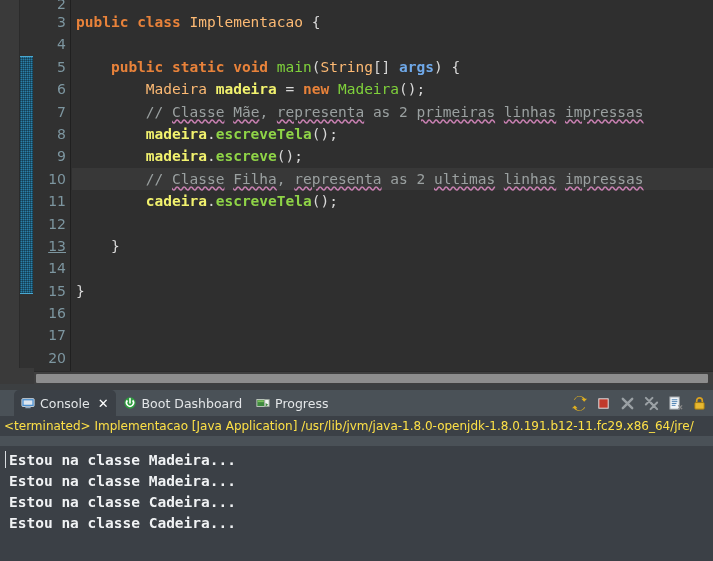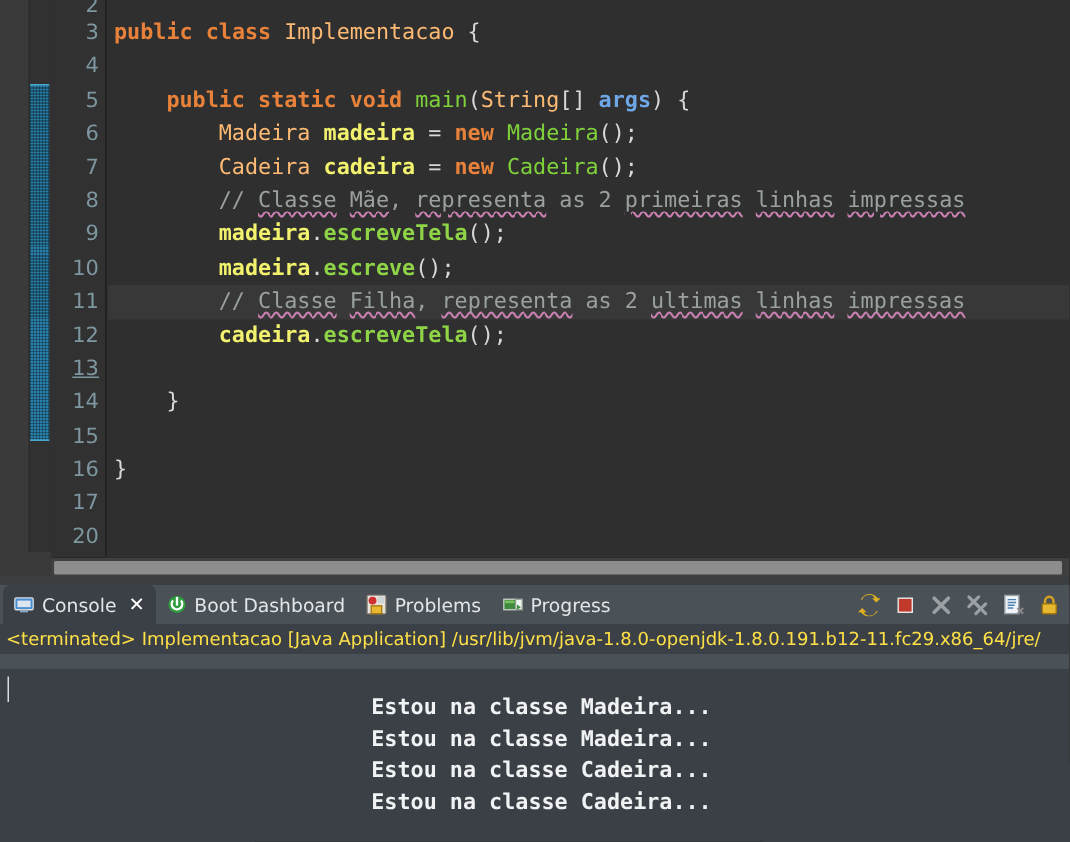--- a/index.html
+++ b/index.html
@@ -78,21 +78,21 @@
     background:#8d8d8d; border-radius:1px;
   }
 
   
   .panel {
     position:absolute; left:0; top:390px; width:713px; height:171px;
     background:#4a5157;
   }
   .tabbar {
     position:relative; height:26px; background:#4a5157;
-    display:flex; align-items:flex-end; padding-left:2px;
+    display:flex; align-items:flex-end; padding-left:14px;
   }
   .tab {
     display:flex; align-items:center; gap:5px;
     height:26px; padding:0 7px;
     font-family:"DejaVu Sans", sans-serif; font-size:12.5px;
     color:#e3e6e8; white-space:nowrap;
   }
   .tab.active {
     background:#3b4046;
     border-top-left-radius:5px; border-top-right-radius:5px;
@@ -109,21 +109,21 @@
   .tl-ic { width:15px; height:15px; display:block; }
 
   .term-line {
     height:20px; line-height:20px;
     background:#3b4046; color:#fde047;
     font-family:"DejaVu Sans", sans-serif; font-size:12px;
     padding-left:4px; white-space:nowrap; overflow:hidden;
   }
   .console-out {
     position:absolute; left:0; top:56px; width:713px; height:115px;
-    background:#3b4046; padding:16px 0 0 6px;text-align:center;
+    background:#3b4046; padding:4px 0 0 6px;
   }
   .caret {
     position:absolute; left:5px; top:5px; width:1px; height:17px; background:#d8dcdf;
   }
   .out-line {
     height:21px; line-height:21px;
     color:#f0f2f4; font-family:"DejaVu Sans Mono", monospace;
     font-size:14.5px; font-weight:bold; white-space:pre; padding-left:3px;
   }
 </style>
@@ -162,21 +162,20 @@
         </div>
     </div>
 
     <div class="code-area">
       <div style="height:11px;"></div>
       <div id="code-lines">
           <div class="cline"><span class="k">public</span><span class="pun"> </span><span class="k">class</span><span class="pun"> </span><span class="typ">Implementacao</span><span class="pun"> {</span></div>
           <div class="cline">&nbsp;</div>
           <div class="cline"><span class="pun">    </span><span class="k">public</span><span class="pun"> </span><span class="k">static</span><span class="pun"> </span><span class="k">void</span><span class="pun"> </span><span class="ctor">main</span><span class="pun">(</span><span class="typ">String</span><span class="pun">[] </span><span class="prm">args</span><span class="pun">) {</span></div>
           <div class="cline"><span class="pun">        </span><span class="typ">Madeira</span><span class="pun"> </span><span class="var">madeira</span><span class="pun"> = </span><span class="k">new</span><span class="pun"> </span><span class="ctor">Madeira</span><span class="pun">();</span></div>
-          <div class="cline"><span class="pun">        </span><span class="typ">Cadeira</span><span class="pun"> </span><span class="var">cadeira</span><span class="pun"> = </span><span class="k">new</span><span class="pun"> </span><span class="ctor">Cadeira</span><span class="pun">();</span></div>
           <div class="cline"><span class="pun">        </span><span class="cmt">// </span><span class="cmt sp">Classe</span><span class="cmt"> </span><span class="cmt sp">Mãe</span><span class="cmt">, </span><span class="cmt sp">representa</span><span class="cmt"> as 2 </span><span class="cmt sp">primeiras</span><span class="cmt"> </span><span class="cmt sp">linhas</span><span class="cmt"> </span><span class="cmt sp">impressas</span></div>
           <div class="cline"><span class="pun">        </span><span class="var">madeira</span><span class="pun">.</span><span class="mth">escreveTela</span><span class="pun">();</span></div>
           <div class="cline"><span class="pun">        </span><span class="var">madeira</span><span class="pun">.</span><span class="mth">escreve</span><span class="pun">();</span></div>
           <div class="cline current"><span class="pun">        </span><span class="cmt">// </span><span class="cmt sp">Classe</span><span class="cmt"> </span><span class="cmt sp">Filha</span><span class="cmt">, </span><span class="cmt sp">representa</span><span class="cmt"> as 2 </span><span class="cmt sp">ultimas</span><span class="cmt"> </span><span class="cmt sp">linhas</span><span class="cmt"> </span><span class="cmt sp">impressas</span></div>
           <div class="cline"><span class="pun">        </span><span class="var">cadeira</span><span class="pun">.</span><span class="mth">escreveTela</span><span class="pun">();</span></div>
           <div class="cline">&nbsp;</div>
           <div class="cline"><span class="pun">    }</span></div>
           <div class="cline">&nbsp;</div>
           <div class="cline"><span class="pun">}</span></div>
           <div class="cline">&nbsp;</div>
@@ -205,29 +204,20 @@
           <div class="tab">
             <span class="tb-icon"><svg viewBox="0 0 16 16">
                 <circle cx="8" cy="8" r="6.5" fill="#2e9e3e"></circle>
                 <path d="M8 3v5" stroke="#fff" stroke-width="1.8" stroke-linecap="round"></path>
                 <path d="M5 5a4 4 0 1 0 6 0" stroke="#fff" stroke-width="1.8" fill="none"></path>
               </svg></span>
             <span>Boot Dashboard</span>
           </div>
           <div class="tab">
             <span class="tb-icon"><svg viewBox="0 0 16 16">
-                <rect x="1" y="1" width="14" height="14" rx="1" fill="#e8e4dc" stroke="#9a9488"></rect>
-                <circle cx="5" cy="5" r="3" fill="#d03030"></circle>
-                <rect x="4" y="9" width="8" height="6" fill="#e8b830" stroke="#a07810"></rect>
-                <rect x="9" y="2" width="5" height="5" fill="#cfd4d8"></rect>
-              </svg></span>
-            <span>Problems</span>
-          </div>
-          <div class="tab">
-            <span class="tb-icon"><svg viewBox="0 0 16 16">
                 <rect x="1" y="4" width="9" height="8" fill="#3e8a3e" stroke="#c8d0c8"></rect>
                 <rect x="2" y="5" width="7" height="2" fill="#7fc060"></rect>
                 <rect x="10" y="4" width="5" height="8" fill="#f0f4f0" stroke="#9aa49a"></rect>
                 <path d="M11 8l3 2-3 2z" fill="#3e8a3e"></path>
               </svg></span>
             <span>Progress</span>
           </div>
         </div>
 
       <div class="toolbar">

